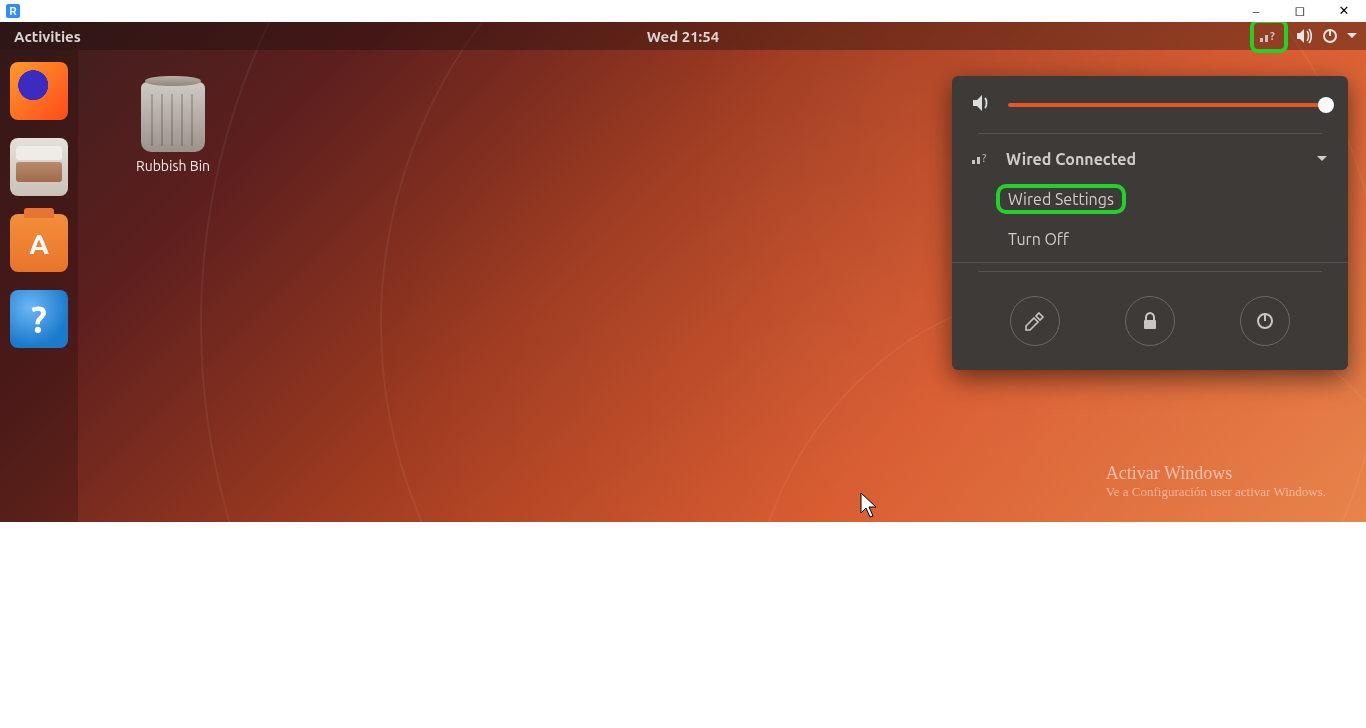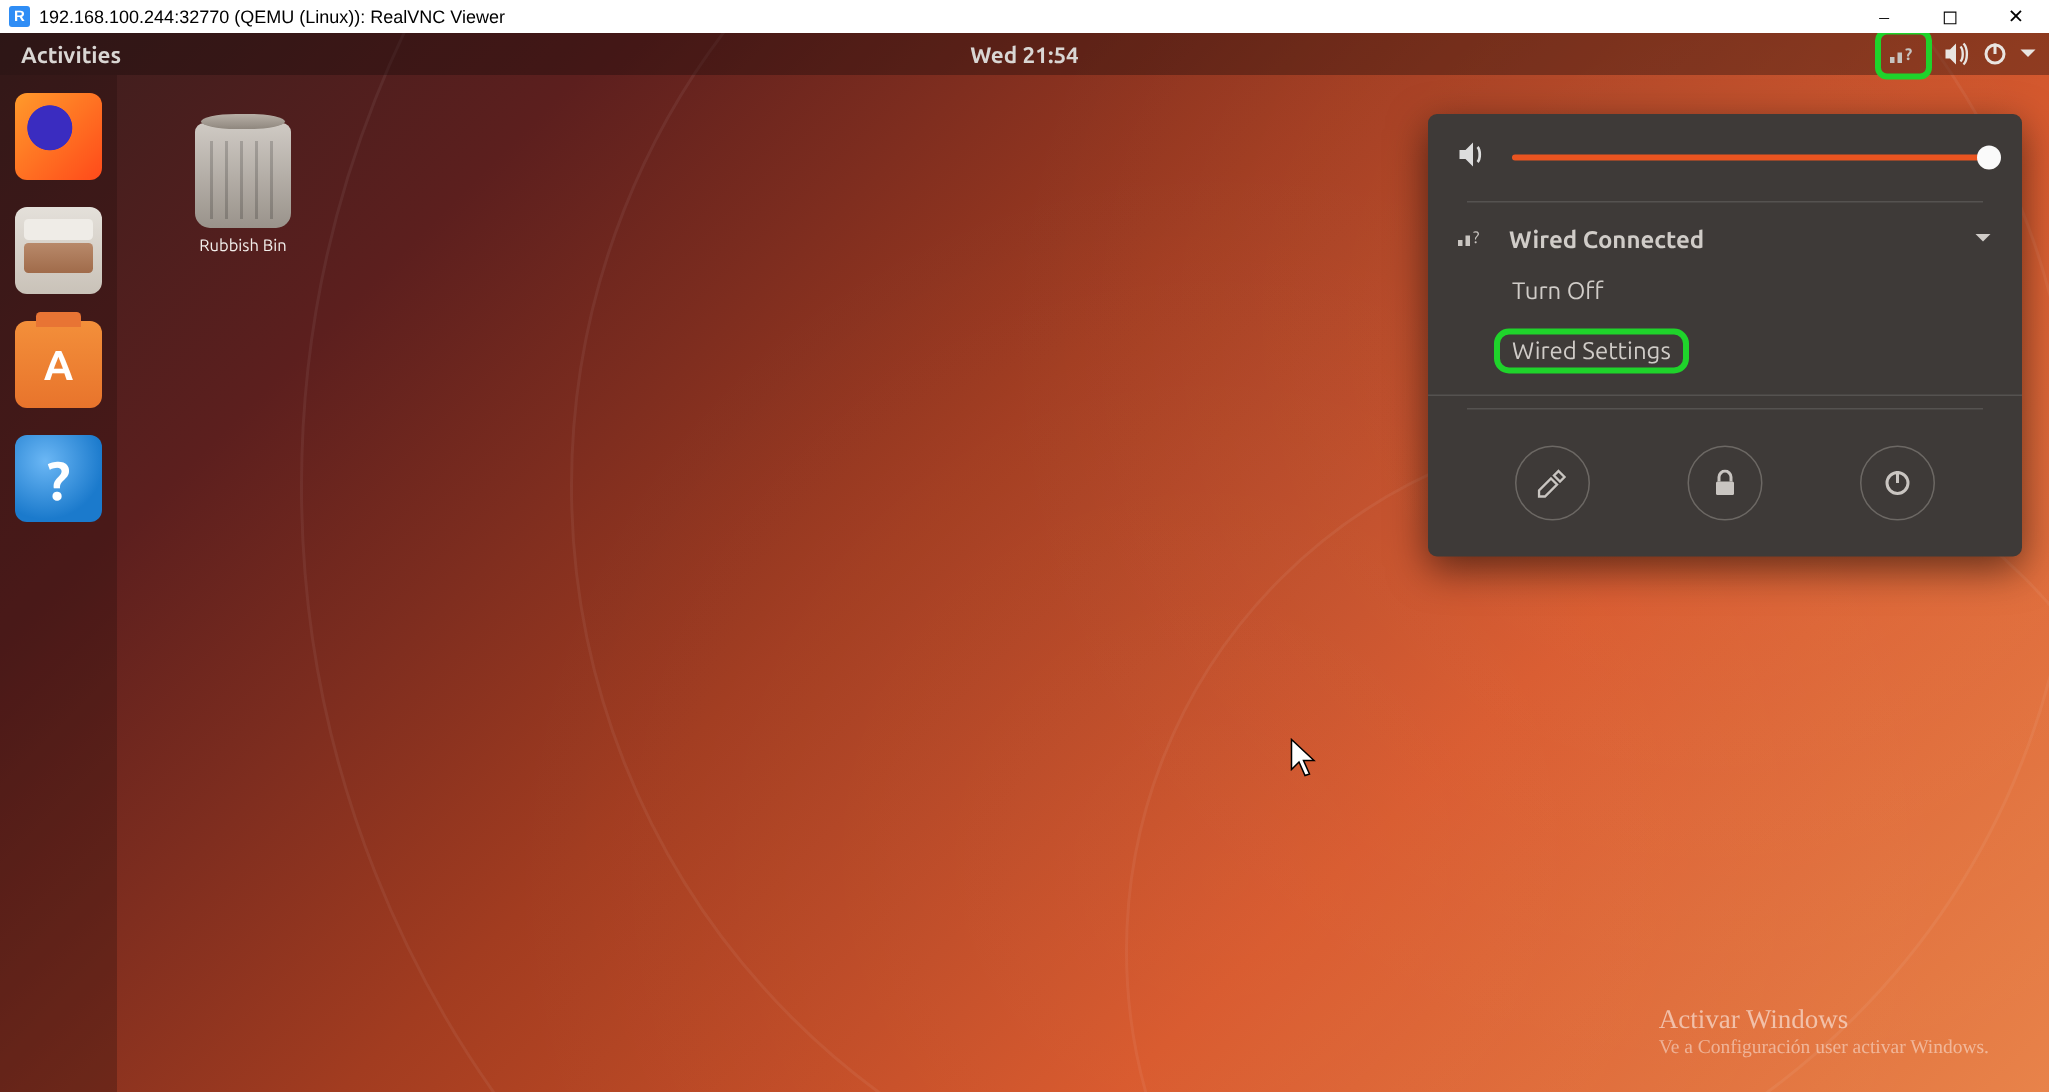--- a/index.html
+++ b/index.html
@@ -4,21 +4,21 @@
 <style>
   html,body{margin:0;padding:0;width:1366px;height:728px;overflow:hidden;font-family:Ubuntu, "Segoe UI", sans-serif;background:#fff;}
   
   .vnc-window{position:absolute;left:0;top:0;width:1366px;height:728px;background:#fff;}
   .vnc-title{height:22px;display:flex;align-items:center;padding:0 6px;font-family:"Segoe UI",sans-serif;font-size:12px;color:#000;background:#fff;border-bottom:1px solid #e0e0e0;position:relative;}
   .vnc-title .vnc-icon{width:14px;height:14px;background:#2f8df5;border-radius:2px;margin-right:6px;display:flex;align-items:center;justify-content:center;color:#fff;font-size:10px;font-weight:bold;}
   .vnc-controls{position:absolute;right:0;top:0;display:flex;height:22px;}
   .vnc-controls div{width:44px;display:flex;align-items:center;justify-content:center;font-family:"Segoe UI";font-size:13px;color:#000;}
 
   
-  .ubuntu{position:absolute;left:0;top:22px;width:1366px;height:706px;overflow:hidden;
+  .ubuntu{position:absolute;left:0;top:22px;width:1366px;height:500px;overflow:hidden;
     background:
       radial-gradient(circle at 85% 30%, rgba(255,255,255,0.05), transparent 40%),
       radial-gradient(circle at 60% 80%, rgba(255,255,255,0.04), transparent 50%),
       linear-gradient(135deg, #3b1e1e 0%, #5c1f1e 20%, #a23c20 45%, #d8572a 70%, #e8834a 100%);
   }
   
   .wp-circle{position:absolute;border-radius:50%;border:2px solid rgba(255,255,255,0.06);}
   .wp-c1{width:1000px;height:1000px;left:380px;top:-200px;}
   .wp-c2{width:1400px;height:1400px;left:200px;top:-400px;}
   .wp-c3{width:700px;height:700px;left:750px;top:260px;}
@@ -37,21 +37,21 @@
   .dock .icon{width:58px;height:58px;border-radius:8px;display:flex;align-items:center;justify-content:center;}
   .firefox{background:radial-gradient(circle at 40% 40%, #3a2cc0 0 30%, transparent 31%), linear-gradient(135deg,#ff9a2b,#ff4a1a);border-radius:50%;position:relative;}
   .files{background:linear-gradient(#e4e0da,#c9c2b8);border-radius:6px;position:relative;}
   .files::before{content:"";position:absolute;left:6px;right:6px;top:24px;height:20px;background:linear-gradient(#b8896a,#a06b4a);border-radius:3px;}
   .files::after{content:"";position:absolute;left:6px;right:6px;top:8px;height:14px;background:#efece7;border-radius:3px;}
   .software{background:linear-gradient(#f38f3a,#e8742c);border-radius:6px;position:relative;display:flex;align-items:center;justify-content:center;color:#fff;font-weight:700;font-size:28px;}
   .software::before{content:"";position:absolute;top:-6px;left:14px;right:14px;height:10px;background:#e87434;border-radius:3px 3px 0 0;}
   .help{background:radial-gradient(circle at 35% 30%, #6bb7f5, #1b7acc 70%);border-radius:50%;display:flex;align-items:center;justify-content:center;color:#fff;font-size:36px;font-weight:700;}
 
   
-  .desktop-icon{position:absolute;left:107px;top:60px;width:110px;text-align:center;color:#f2eeeb;font-size:11px;}
+  .desktop-icon{position:absolute;left:118px;top:60px;width:110px;text-align:center;color:#f2eeeb;font-size:14px;}
   .trash{width:64px;height:70px;margin:0 auto 6px;background:linear-gradient(#cfcac4,#9a938b);border-radius:6px 6px 10px 10px;position:relative;}
   .trash::before{content:"";position:absolute;top:-6px;left:4px;right:4px;height:10px;background:linear-gradient(#b8b0a7,#8f877e);border-radius:50%/60%;}
   .trash::after{content:"";position:absolute;top:12px;left:10px;right:10px;bottom:6px;background:repeating-linear-gradient(90deg, rgba(0,0,0,.18) 0 2px, transparent 2px 10px);}
 
   
   .popover{position:absolute;right:18px;top:54px;width:396px;background:#3e3a38;border-radius:6px;box-shadow:0 8px 26px rgba(0,0,0,.55);color:#d0ccc8;font-size:16px;padding-bottom:18px;}
   .popover::before{content:"";position:absolute;top:-10px;right:58px;border:10px solid transparent;border-bottom-color:#3e3a38;}
   .pop-vol{display:flex;align-items:center;padding:18px 20px 10px;gap:14px;}
   .vol-track{flex:1;height:4px;background:#e95420;border-radius:2px;position:relative;}
   .vol-thumb{position:absolute;right:-6px;top:-6px;width:16px;height:16px;background:#fafafa;border-radius:50%;}
@@ -72,21 +72,20 @@
   .watermark .t2{font-size:13px;color:rgba(255,255,255,.45);}
 
   svg{fill:currentColor;}
 </style>
 </head>
 <body>
 
 <div class="vnc-window">
   <div class="vnc-title">
     <div class="vnc-icon">R</div>
-    <span>192.168.100.244:32770 (QEMU (Linux)): RealVNC Viewer</span>
     <div class="vnc-controls">
       <div>–</div>
       <div>◻</div>
       <div class="close">✕</div>
     </div>
   </div>
 
   <div class="ubuntu">
     <div class="wp-circle wp-c1"></div>
     <div class="wp-circle wp-c2"></div>
@@ -157,26 +156,26 @@
               <rect x="5" y="6" width="3" height="7"></rect>
               <text x="10" y="11" font-size="11" fill="#c9c5c1">?</text>
             </svg>
         </span>
         <span style="font-weight:600">Wired Connected</span>
         <span class="chev"><svg width="12" height="12">
               <path d="M1 3l5 5 5-5z"></path>
             </svg></span>
       </div>
       <div class="pop-row indent">
-        <span>Turn Off</span>
-      </div>
-      <div class="pop-row indent">
         <span class="highlight">
           <span>Wired Settings</span>
         </span>
+      </div>
+      <div class="pop-row indent">
+        <span>Turn Off</span>
       </div>
       <div style="height:1px;background:#555250;margin:6px 0;"></div>
 
       <div class="pop-divider"></div>
 
       <div class="pop-buttons">
         <div class="circ-btn">
           <svg width="20" height="20">
               <path d="M14 2l4 4-3 3-4-4zM9 7l4 4-8 8H1v-4z" fill="none" stroke="#c9c5c1" stroke-width="1.6"></path>
             </svg>

